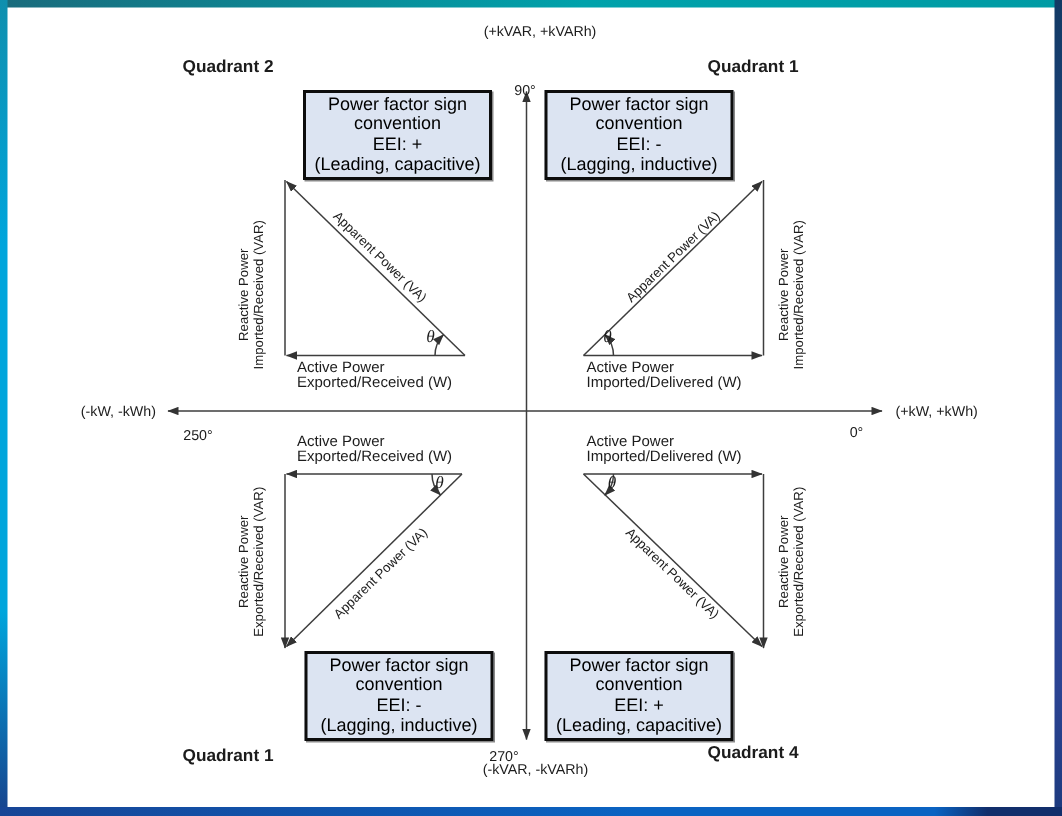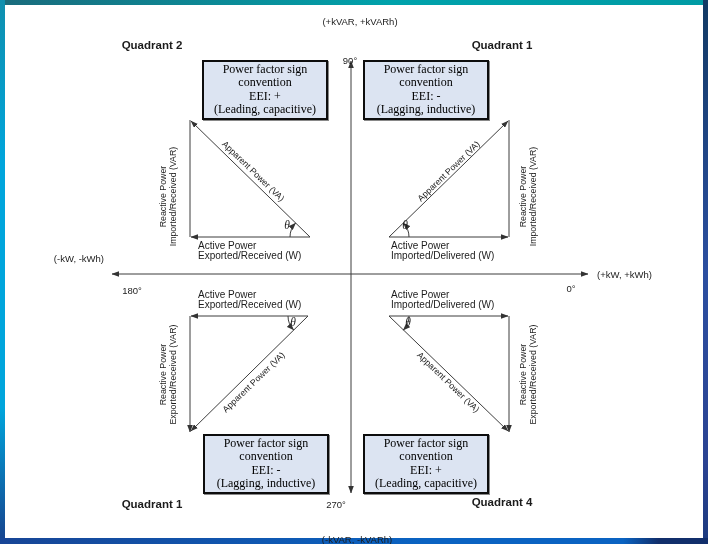--- a/index.html
+++ b/index.html
@@ -14,21 +14,21 @@
     background:linear-gradient(to bottom,#123a64,#2c4fa0 50%,#2b4392 85%,#1c3a7e);}
   .edge.bottom{left:0;top:538px;width:708px;height:6px;
     background:linear-gradient(to right,#174596,#0a63c2 60%,#0a63c2 88%,#112e6b 93%,#112e6b);}
   svg.canvas{position:absolute;left:0;top:0;}
   .t{position:absolute;font-size:9.5px;line-height:11px;white-space:nowrap;}
   .c{text-align:center;}
   .r{text-align:right;}
   .qtitle{position:absolute;width:100px;text-align:center;font-weight:bold;font-size:11.5px;}
   .pfbox{position:absolute;width:122px;height:55px;background:#dce4f2;border:2px solid #0d0d0d;
          box-shadow:1px 1px 0 rgba(40,40,40,.55);
-         font-family:Liberation Serif, serif;font-size:12px;line-height:13.4px;
+         font-family:Liberation Sans, sans-serif;font-size:12px;line-height:13.4px;
          text-align:center;color:#000;padding-top:1px;}
   .pfbox span{display:block;}
   .twoline{position:absolute;font-size:10px;line-height:10.4px;white-space:nowrap;}
   .twoline span{display:block;}
   .reactive{position:absolute;width:104px;height:21px;text-align:center;
             font-size:8.8px;line-height:10.4px;transform:rotate(-90deg);white-space:nowrap;}
   .reactive span{display:block;}
   .apparent{position:absolute;width:92px;height:11px;text-align:center;
             font-size:8.8px;white-space:nowrap;}
   .theta{position:absolute;width:16px;text-align:center;
@@ -80,24 +80,24 @@
         <path d="M389 316 L508 431" marker-end="url(#arw)"></path>
         <path d="M409 316 A20 20 0 0 1 403.2 330.1" marker-end="url(#arw)"></path>
       </g>
     </g>
   </svg>
 
   <div class="t c" style="left:295px;top:16px;width:130px;">(+kVAR, +kVARh)</div>
   <div class="t c" style="left:330px;top:55px;width:40px;">90°</div>
   <div class="t" style="left:597px;top:269px;text-align:center;">(+kW, +kWh)</div>
   <div class="t c" style="left:560px;top:283px;width:22px;">0°</div>
-  <div class="t r" style="left:38px;top:253px;width:66px;">(-kW, -kWh)</div>
-  <div class="t c" style="left:112px;top:285px;width:40px;">180°</div>
+  <div class="t r" style="left:38px;top:269px;width:66px;">(-kW, -kWh)</div>
+  <div class="t c" style="left:112px;top:285px;width:40px;">250°</div>
   <div class="t c" style="left:316px;top:499px;width:40px;">270°</div>
-  <div class="t c" style="left:292px;top:534px;width:130px;text-align:center;">(-kVAR, -kVARh)</div>
+  <div class="t c" style="left:292px;top:508px;width:130px;text-align:center;">(-kVAR, -kVARh)</div>
 
   <div class="qtitle" style="left:102px;top:39px;">Quadrant 2</div>
   <div class="qtitle" style="left:452px;top:39px;">Quadrant 1</div>
   <div class="qtitle" style="left:102px;top:498px;">Quadrant 1</div>
   <div class="qtitle" style="left:452px;top:496px;">Quadrant 4</div>
 
   <div class="pfbox" style="left:202px;top:60px;">
     <span>Power factor sign</span>
     <span>convention</span>
     <span>EEI: +</span>

